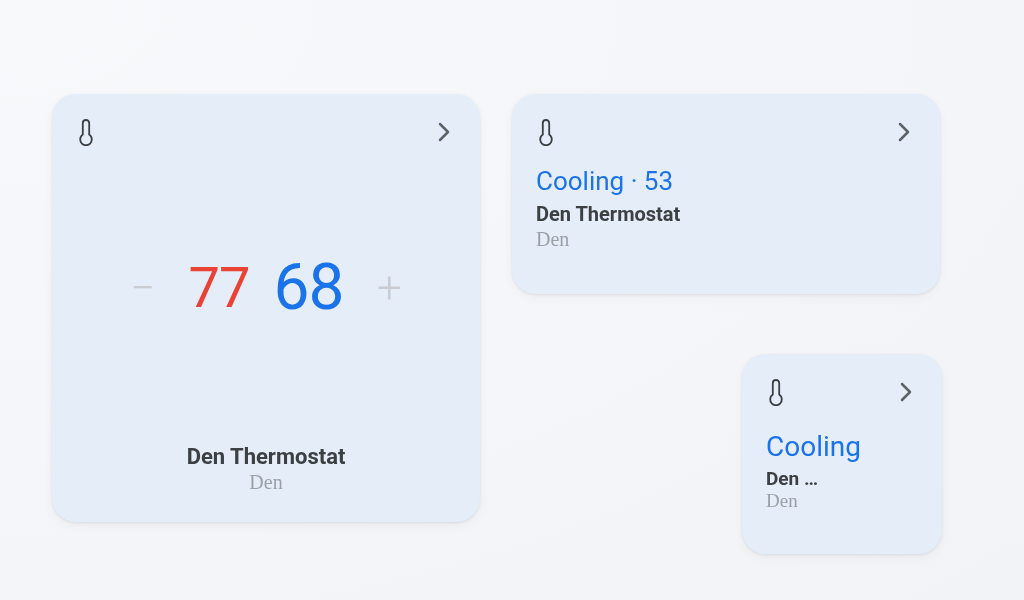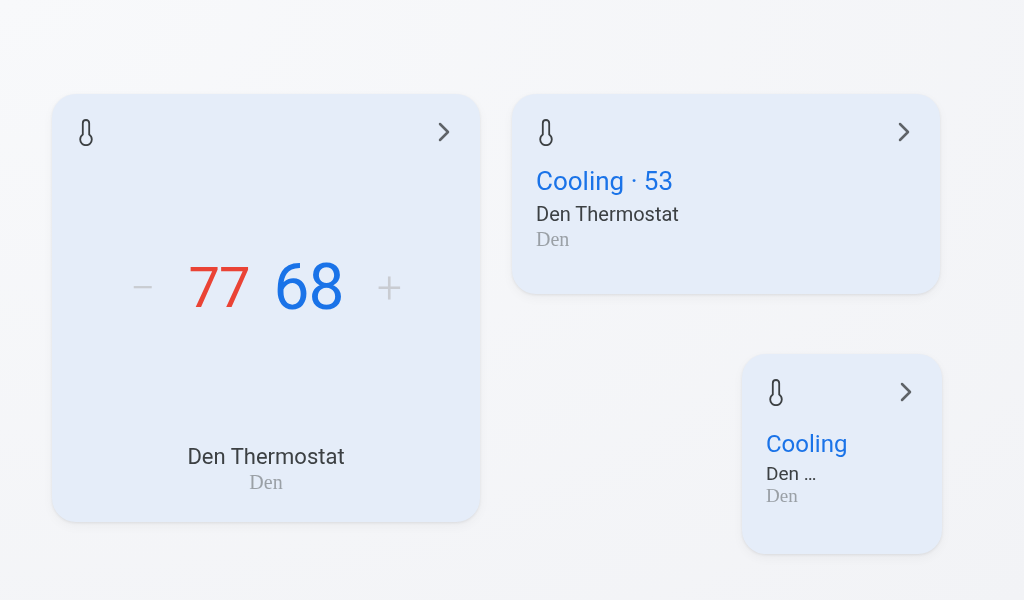--- a/index.html
+++ b/index.html
@@ -92,21 +92,21 @@
   .card-large .footer {
     position: absolute;
     bottom: 28px;
     left: 0;
     right: 0;
     text-align: center;
   }
   .device-name {
     font-size: 22px;
     color: #3c4043;
-    font-weight: 400;
+    font-weight: 700;
   }
   .room-name {
     font-size: 20px;
     color: #9aa0a6;
     font-weight: 400;
     margin-top: 2px;
     font-family: Liberation Serif, serif;
   }
   .status-line {
     font-size: 26px;
@@ -118,21 +118,21 @@
     font-size: 20px;
     color: #3c4043;
     margin-top: 6px;
   }
   .card-medium .room-name {
     font-size: 20px;
     color: #9aa0a6;
     margin-top: 2px;
   }
   .card-small .status-line {
-    font-size: 24px;
+    font-size: 28px;
     margin-top: 20px;
   }
   .card-small .device-name {
     font-size: 19px;
     margin-top: 4px;
     white-space: nowrap;
     overflow: hidden;
   }
   .card-small .room-name {
     font-size: 19px;

